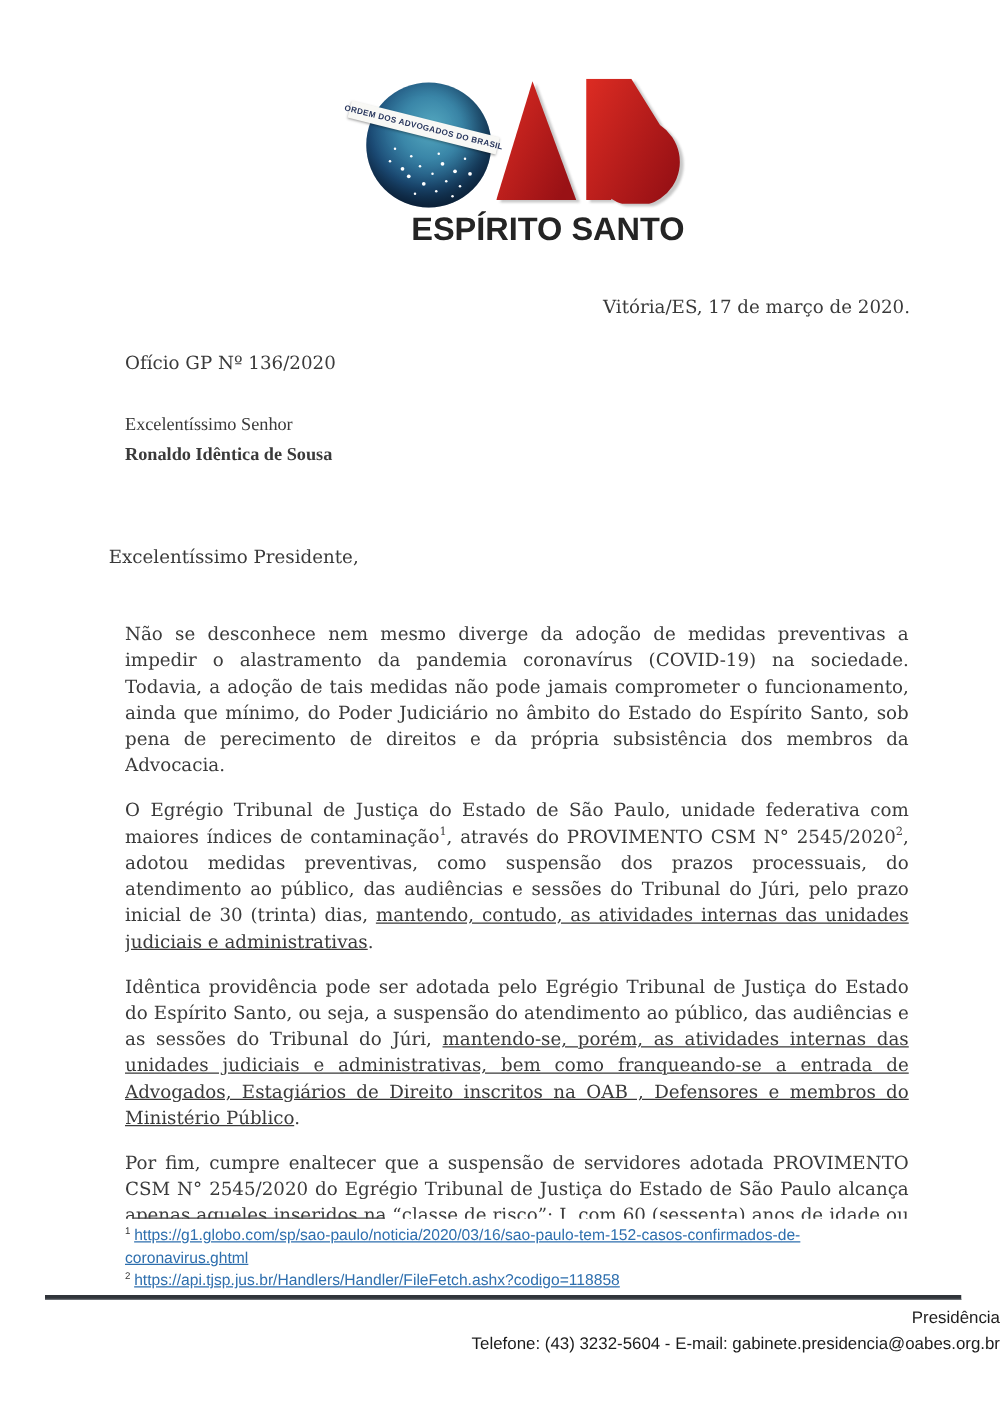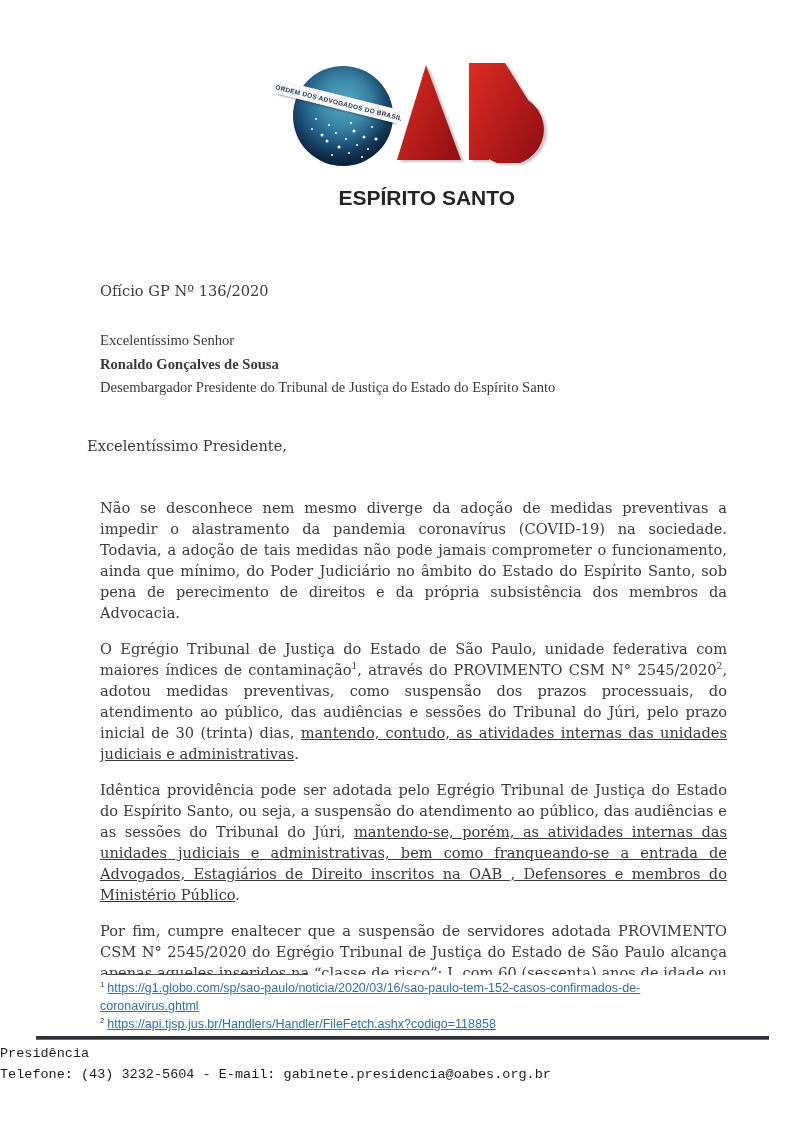--- a/index.html
+++ b/index.html
@@ -28,22 +28,22 @@
     transform:rotate(14deg);z-index:2;display:flex;align-items:center;justify-content:center;
     box-shadow:0 1px 2px rgba(0,0,0,.35);
   }
   .banner span{
     font-family:"Liberation Sans",sans-serif;font-weight:bold;font-size:6.5px;
     color:#27355c;letter-spacing:.3px;white-space:nowrap;
   }
   .ab{position:absolute;left:114px;top:6px;filter:drop-shadow(3px 2px 1px rgba(130,130,130,.45));}
   .logo-subtitle{
     position:absolute;left:46px;top:111px;width:186px;text-align:right;
-    font-family:"Liberation Sans",sans-serif;font-weight:bold;font-size:21px;
-    color:#242424;letter-spacing:0;white-space:nowrap;margin-top:18px;
+    font-family:"Liberation Sans",sans-serif;font-weight:bold;font-size:26px;
+    color:#242424;letter-spacing:0;white-space:nowrap;
   }
 
   
   .date-line{position:absolute;top:237px;right:72px;font-size:14.6px;}
   .reference{position:absolute;top:282px;left:100px;font-size:14.6px;}
   .addressee{position:absolute;top:329px;left:100px;font-size:14.6px;line-height:23.5px;font-family:Liberation Serif, serif;}
   .addressee .bold{font-weight:bold;}
   .salutation{position:absolute;top:437px;left:87px;font-size:14.6px;}
   .body-block{position:absolute;top:497px;left:100px;width:628px;height:478px;overflow:hidden;}
   .body-block p{
@@ -57,22 +57,22 @@
   
   .fn-sep{position:absolute;top:974px;left:106px;width:202px;border-top:1.6px solid #4a4a4a;}
   .footnotes{position:absolute;top:979px;left:100px;width:632px;
     font-family:"Liberation Sans",sans-serif;font-size:12.5px;line-height:18px;color:#333;}
   .footnote{margin:0;}
   .fn-mark{color:#333;margin-right:3px;}
   .fn-link{color:var(--link);text-decoration:underline;cursor:pointer;}
 
   
   .footer-bar{position:absolute;top:1036px;left:36px;width:733px;height:3px;background:#30343a;border-bottom:1px solid #6a6e74;}
-  .footer{position:absolute;top:1043px;left:0;width:800px;text-align:left;
-    font-family:Liberation Mono, monospace;font-size:13.5px;line-height:21px;color:#1b1b1b;}
+  .footer{position:absolute;top:1043px;left:0;width:800px;text-align:right;
+    font-family:Liberation Sans, sans-serif;font-size:13.5px;line-height:21px;color:#1b1b1b;}
 </style>
 </head>
 <body>
 
 <div class="page">
 
   <div class="letterhead">
     <div class="globe"></div>
     <div class="stars"></div>
     <div class="banner">
@@ -84,26 +84,26 @@
           <stop offset="0" stop-color="#dd2c23"></stop>
           <stop offset="1" stop-color="#991115"></stop>
         </linearGradient>
       </defs>
       <polygon points="29,2 64,97 0,97" fill="url(#redg)"></polygon>
       <path fill="url(#redg)" d="M72 97 L72 0 L108 0 L131 37 A29 29 0 1 1 92 96 L92 97 Z"></path>
     </svg>
     <div class="logo-subtitle">ESPÍRITO SANTO</div>
   </div>
 
+  <div class="date-line">Vitória/ES, 17 de março de 2020.</div>
   <div class="reference">Ofício GP Nº 136/2020</div>
 
   <div class="addressee">
     <div>Excelentíssimo Senhor</div>
-    <div class="bold">Ronaldo Gonçalves de Sousa</div>
-    <div>Desembargador Presidente do Tribunal de Justiça do Estado do Espírito Santo</div>
+    <div class="bold">Ronaldo Idêntica de Sousa</div>
   </div>
 
   <div class="salutation">Excelentíssimo Presidente,</div>
 
   <div class="body-block" id="paragraphs">
       <p><span>Não se desconhece nem mesmo diverge da adoção de medidas preventivas a impedir o alastramento da pandemia coronavírus (COVID-19) na sociedade. Todavia, a adoção de tais medidas não pode jamais comprometer o funcionamento, ainda que mínimo, do Poder Judiciário no âmbito do Estado do Espírito Santo, sob pena de perecimento de direitos e da própria subsistência dos membros da Advocacia.</span></p>
       <p><span class="b">O Egrégio Tribunal de Justiça do Estado de São Paulo, unidade federativa com maiores índices de contaminação</span><sup class="b">1</sup><span>, através do PROVIMENTO CSM N° 2545/2020</span><sup>2</sup><span>, adotou medidas preventivas, como suspensão dos prazos processuais, do atendimento ao público, das audiências e sessões do Tribunal do Júri, pelo prazo inicial de 30 (trinta) dias, </span><span class="b u">mantendo, contudo, as atividades internas das unidades judiciais e administrativas</span><span class="b">.</span></p>
       <p><span>Idêntica providência pode ser adotada pelo Egrégio Tribunal de Justiça do Estado do Espírito Santo, ou seja, a suspensão do atendimento ao público, das audiências e as sessões do Tribunal do Júri, </span><span class="b u">mantendo-se, porém, as atividades internas das unidades judiciais e administrativas, bem como franqueando-se a entrada de Advogados, Estagiários de Direito inscritos na OAB , Defensores e membros do Ministério Público</span><span class="b">.</span></p>
       <p class="jl"><span>Por fim, cumpre enaltecer que a suspensão de servidores adotada PROVIMENTO CSM N° 2545/2020 do Egrégio Tribunal de Justiça do Estado de São Paulo alcança apenas aqueles inseridos na “classe de risco”: I. com 60 (sessenta) anos de idade ou mais; II. gestantes e lactantes; III. portadores de deficiências; IV. em tratamento oncológico que estejam realizando radioterapia ou quimioterapia; V. portadores de cardiopatia crônica; VI.</span></p>
     </div>

